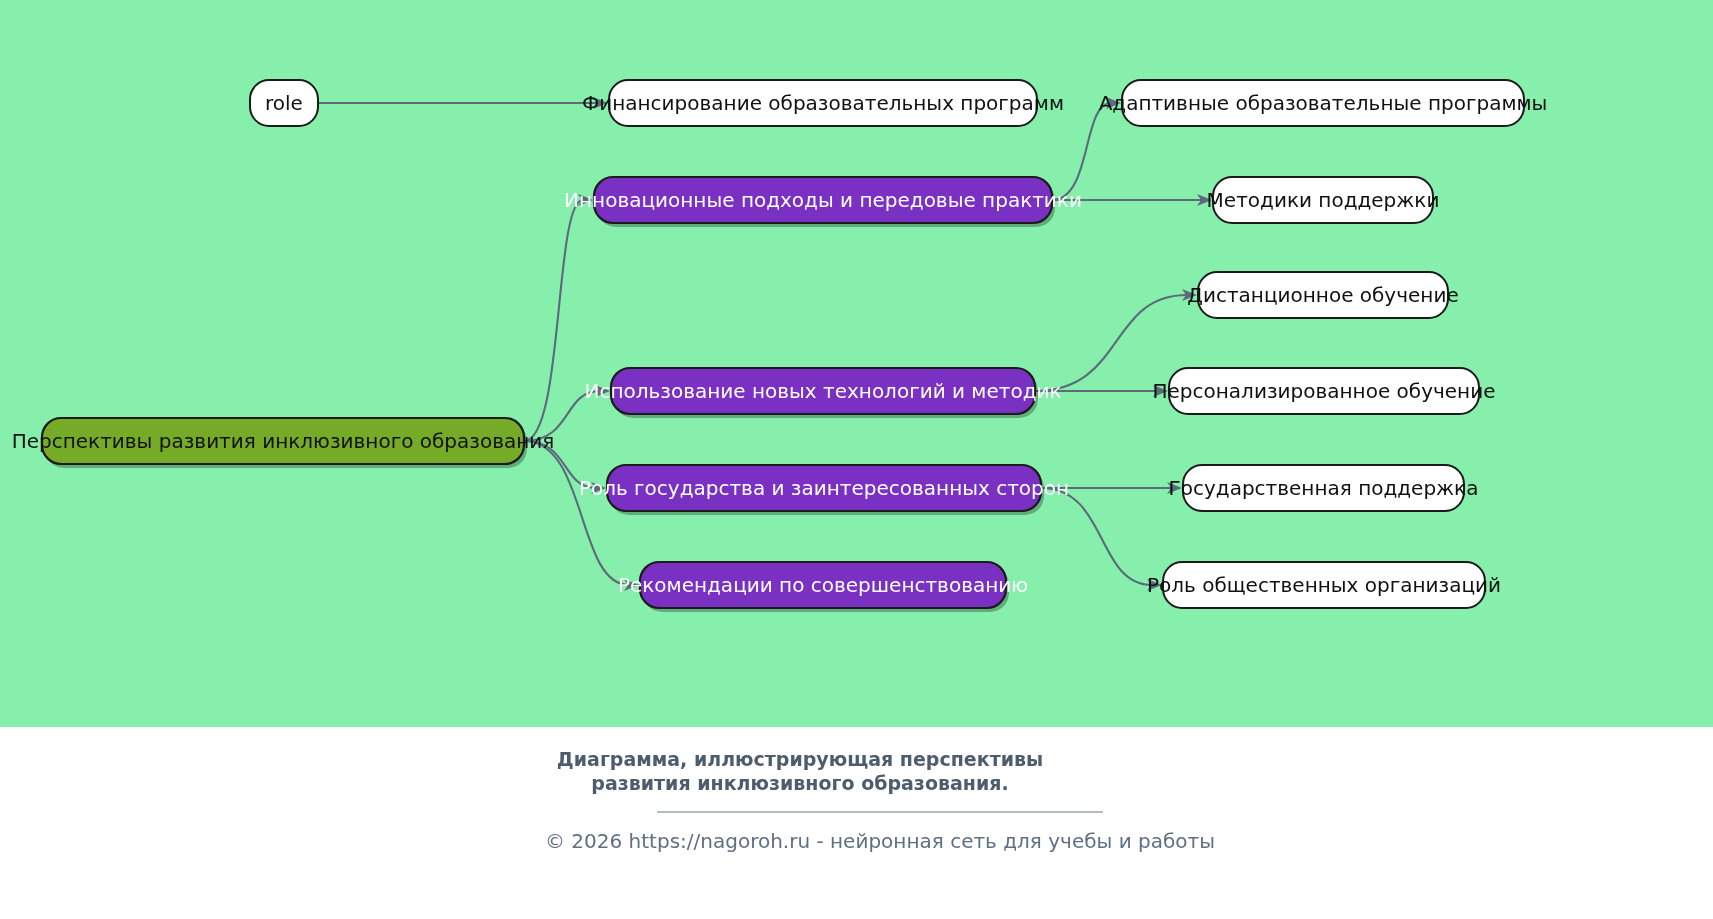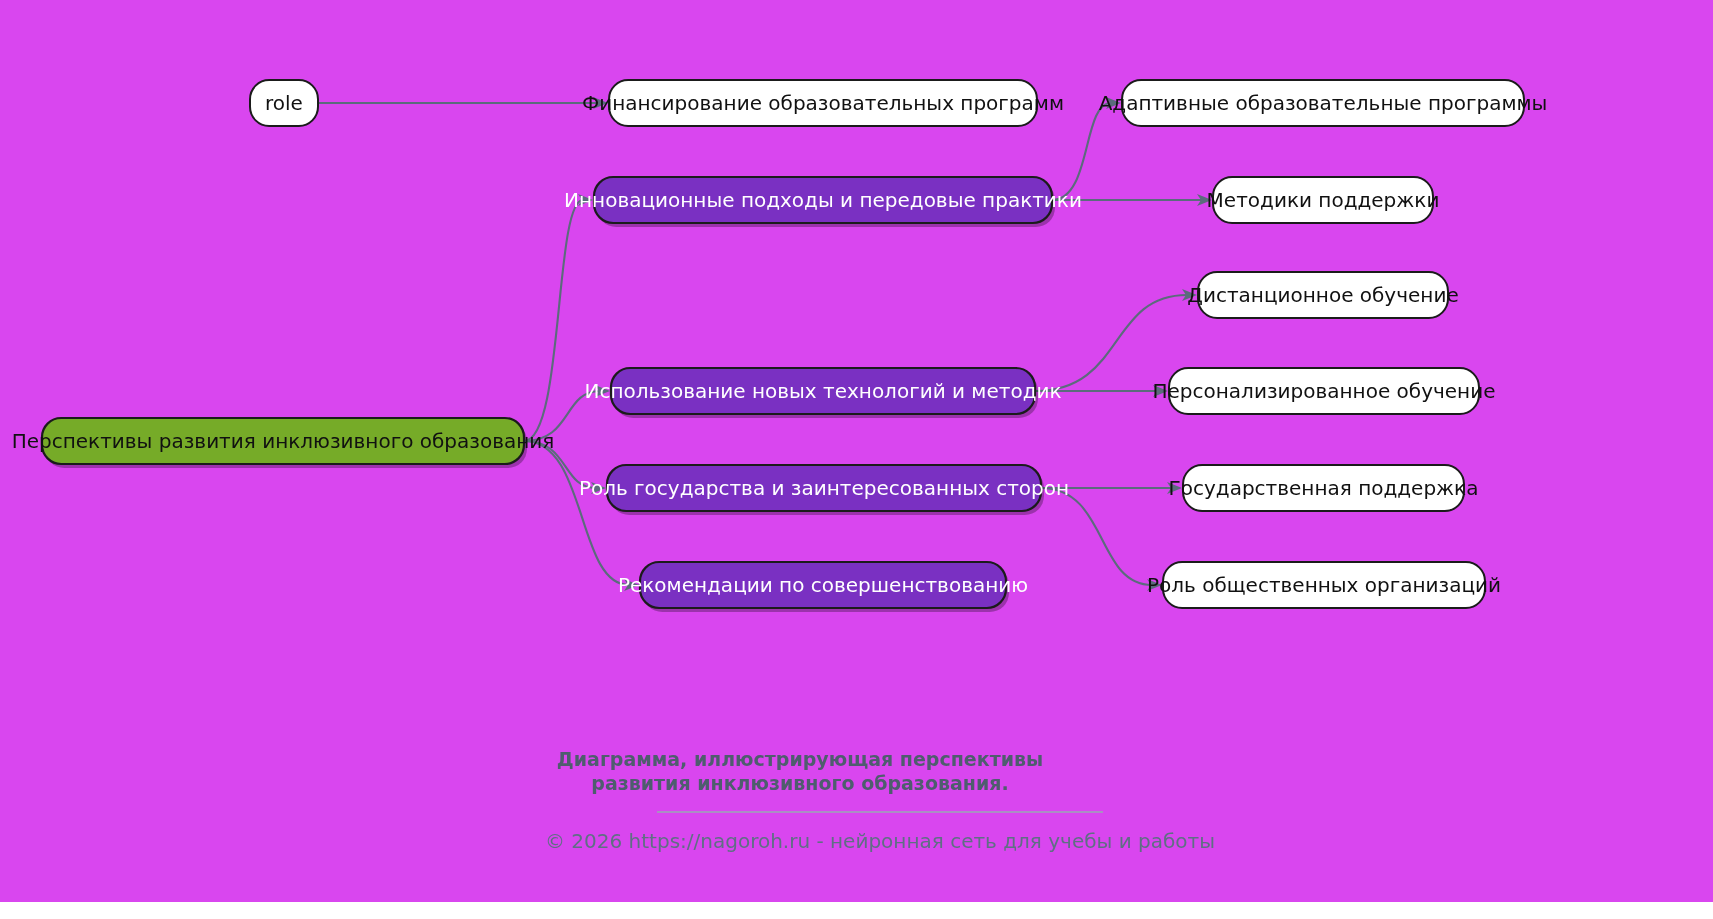--- a/index.html
+++ b/index.html
@@ -11,22 +11,22 @@
     width: 1713px;
     height: 919px;
     font-family: "DejaVu Sans", sans-serif;
     overflow: hidden;
     position: relative;
   }
   #diagram-root {
     position: absolute;
     left: 0; top: 0;
     width: 1713px;
-    height: 902px;
-    background: #d946ef;
+    height: 727px;
+    background: #86efac;
   }
   svg#mindmap {
     display: block;
     width: 1713px;
     height: 919px;
   }
   .node-rect {
     stroke: #1b1b1b;
     stroke-width: 2.2;
   }

